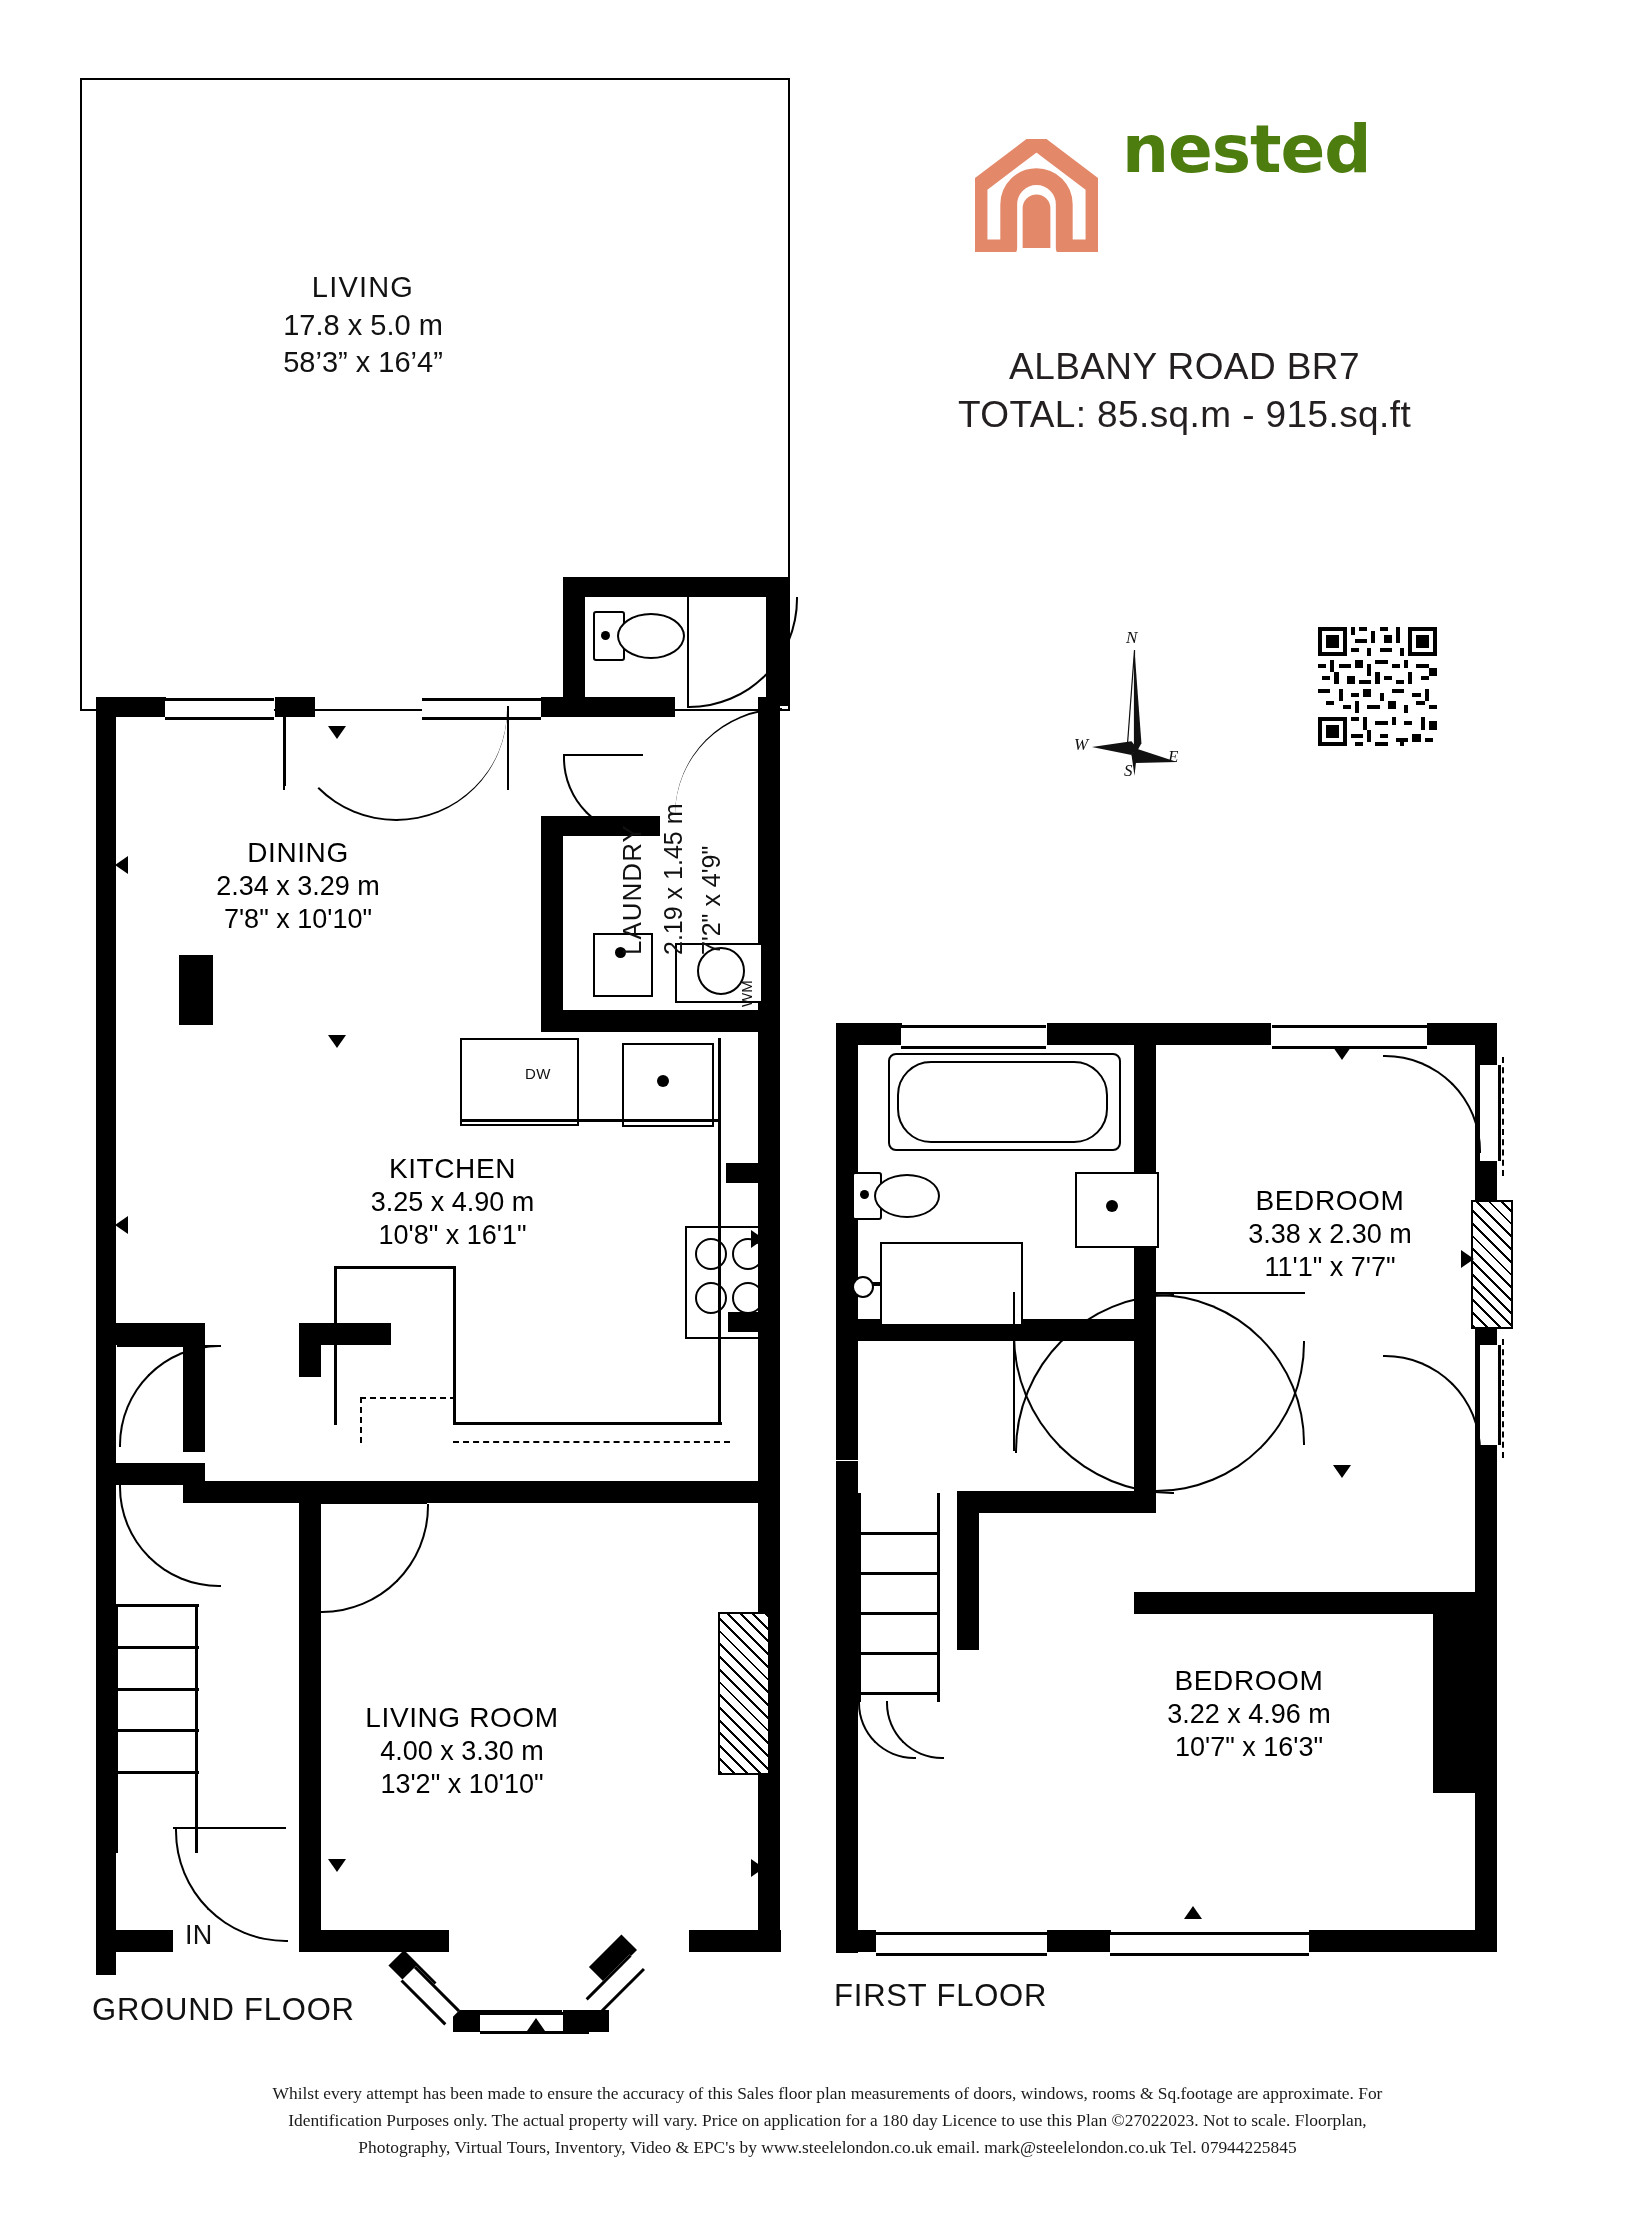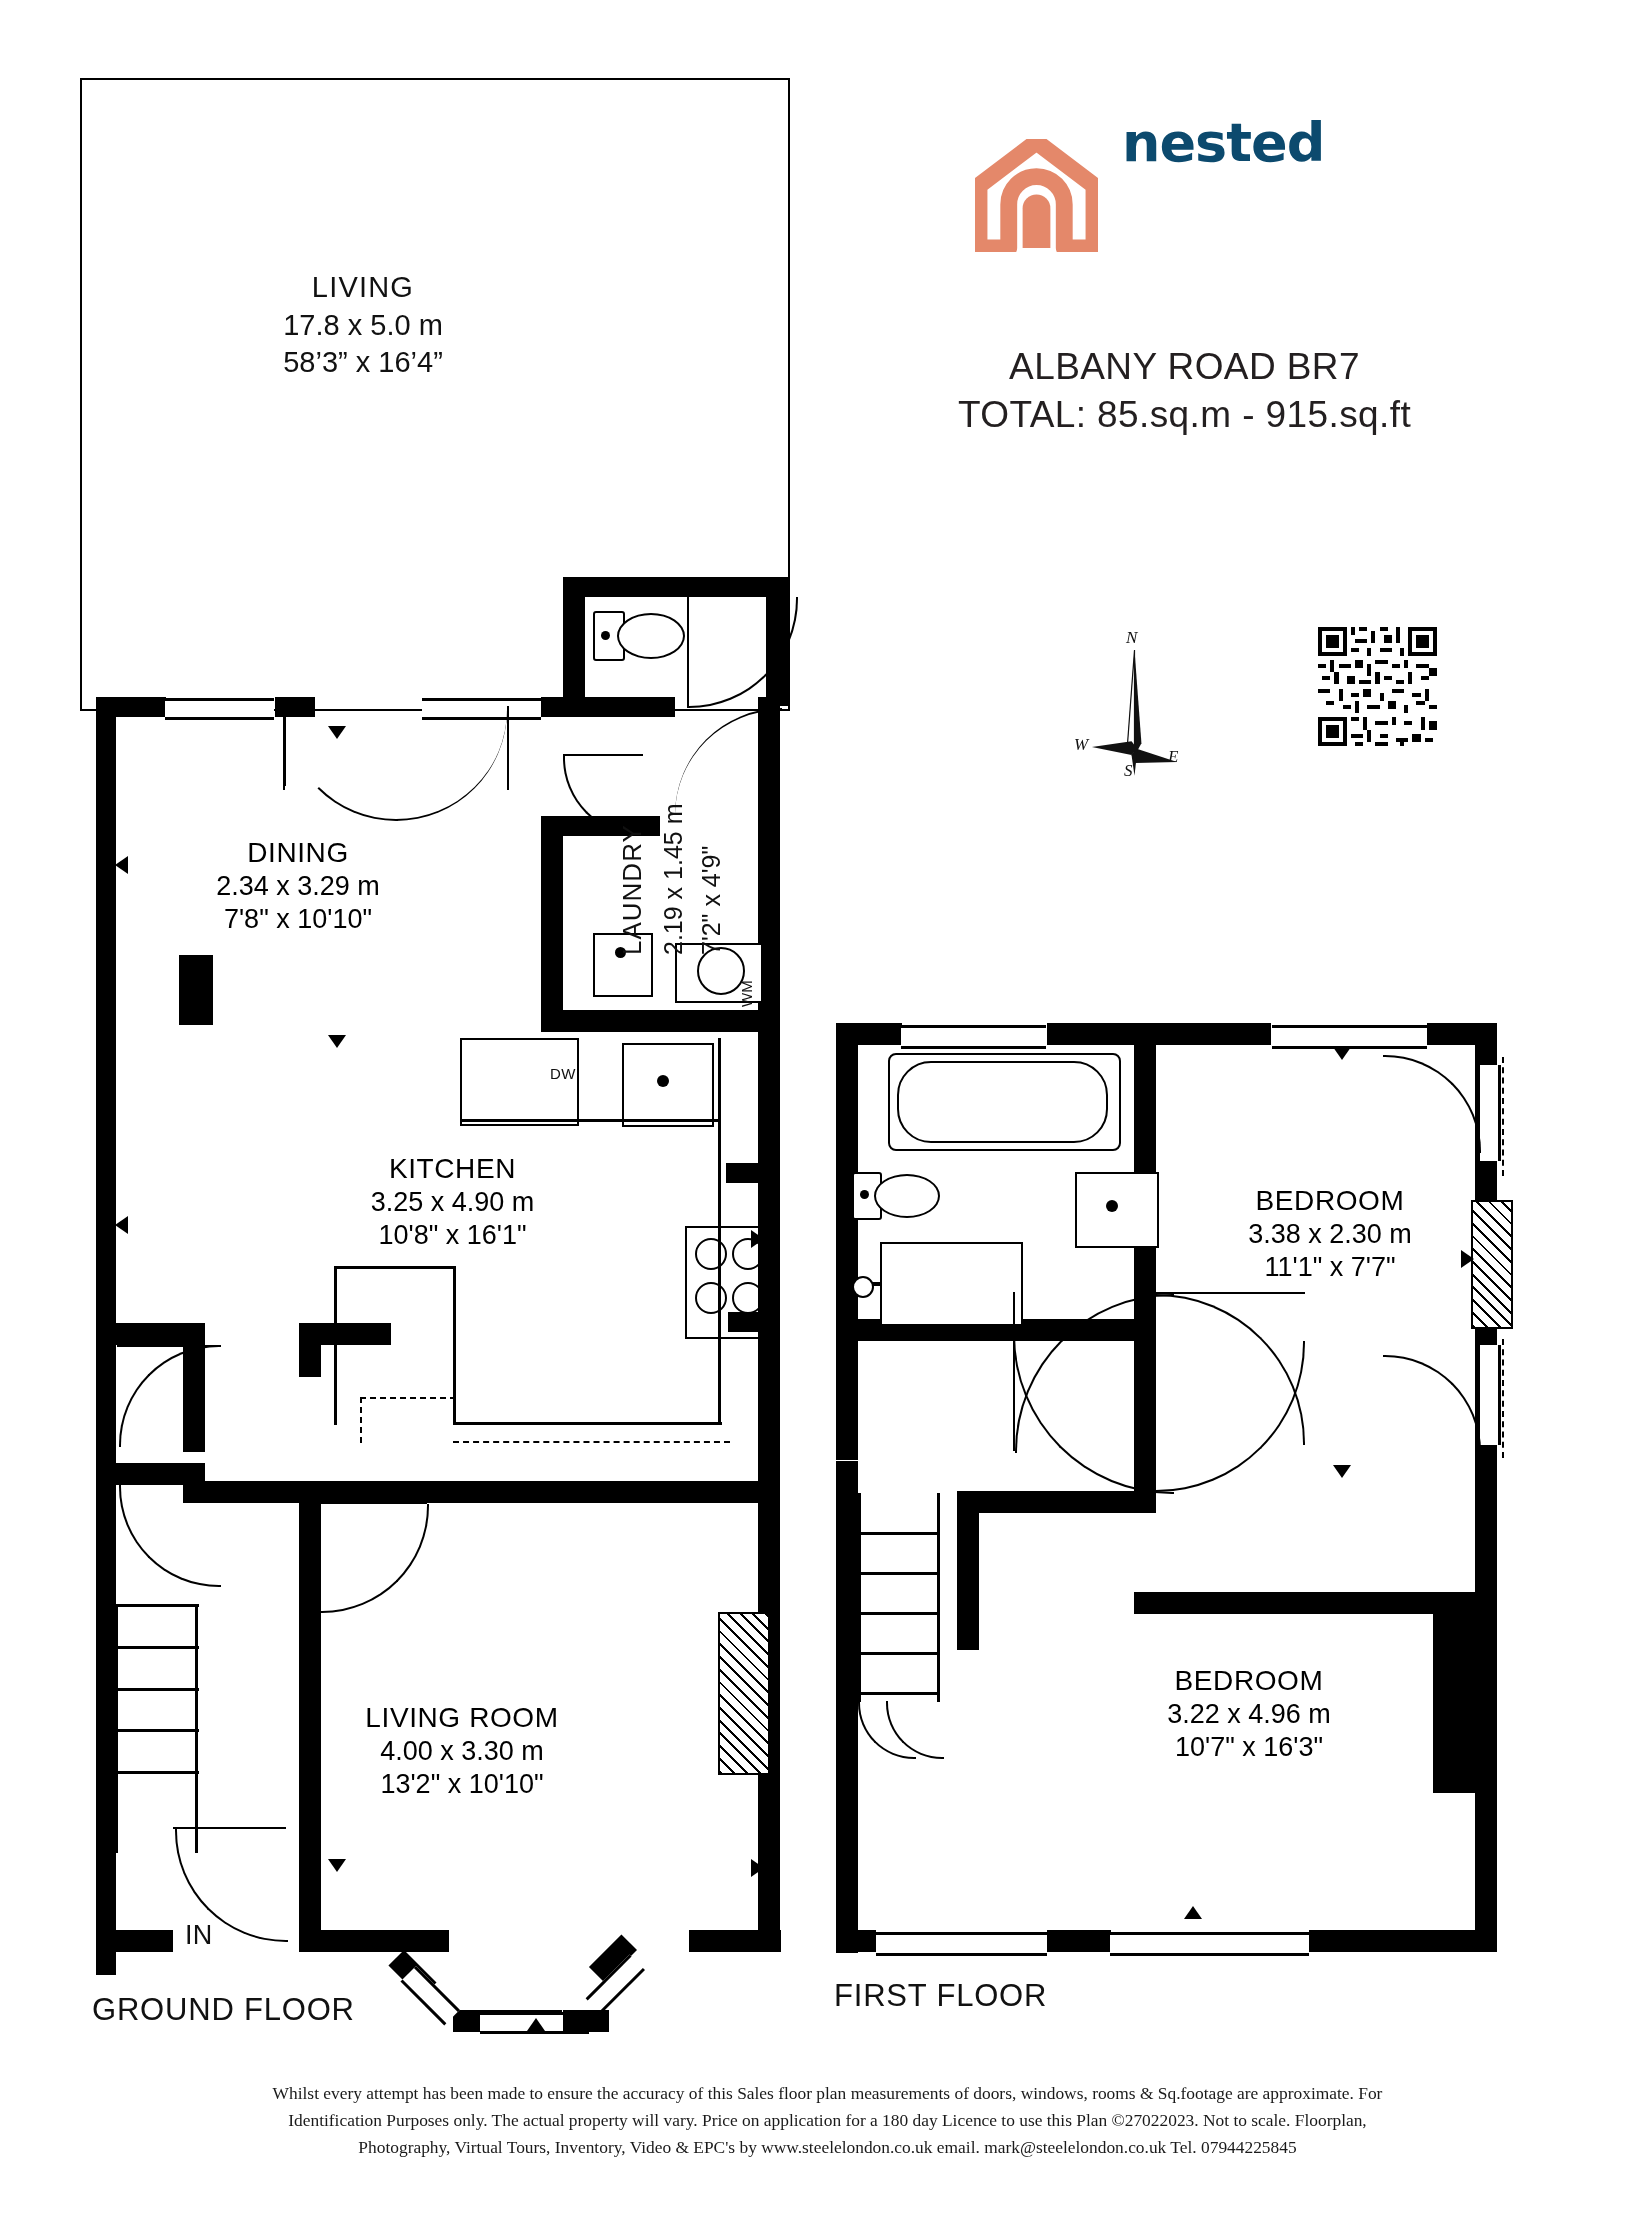--- a/index.html
+++ b/index.html
@@ -22,21 +22,21 @@
 
   
   .rot{position:absolute;transform-origin:0 0;transform:rotate(-90deg);white-space:nowrap;}
   .rot .nm{font-size:26px;letter-spacing:1px;}
   .rot .dm{font-size:25px;}
 
   
   .title{position:absolute;text-align:center;line-height:1.30;color:#231f20;
          font-weight:300;}
   .title div{font-size:37px;letter-spacing:0.4px;white-space:nowrap;}
-  .brandword{position:absolute;font-size:54px;color:#0c4a6e;letter-spacing:-1px;
+  .brandword{position:absolute;font-size:66px;color:#4d7c0f;letter-spacing:-1px;
              font-family:"DejaVu Sans",sans-serif;font-weight:700;}
 
   
   .wall{position:absolute;background:#000;}
   .win{position:absolute;background:#fff;border-top:3px solid #000;border-bottom:3px solid #000;}
   .winv{position:absolute;background:#fff;border-left:3px solid #000;border-right:3px solid #000;}
   .line{position:absolute;background:#000;}
   .box{position:absolute;border:2px solid #000;background:#fff;}
   .boxr{position:absolute;border:2px solid #000;background:#fff;border-radius:50%;}
   .gardenbox{position:absolute;border:2px solid #000;background:#fff;}
@@ -255,21 +255,21 @@
 
     <div class="roomlbl" style="left:139px;top:836px;width:318px;">
       <div class="nm">DINING</div>
       <div class="dm">2.34 x 3.29 m</div>
       <div class="dm">7'8" x 10'10"</div>
     </div>
 
     <div class="wall" style="left:179px;top:955px;width:34px;height:70px;"></div>
 
     <div class="box" style="left:460px;top:1038px;width:115px;height:84px;"></div>
-    <div class="tinylbl" style="left:525px;top:1065px;margin-left:25px;">DW</div>
+    <div class="tinylbl" style="left:525px;top:1065px;">DW</div>
     <div class="box" style="left:622px;top:1043px;width:88px;height:80px;"></div>
     <div class="line" style="left:657px;top:1075px;width:12px;height:12px;background:#000;border-radius:50%;"></div>
     <div class="line" style="left:460px;top:1119px;width:261px;height:3px;"></div>
     <div class="line" style="left:718px;top:1038px;width:3px;height:85px;"></div>
 
     <div class="box" style="left:685px;top:1226px;width:84px;height:109px;"></div>
     <div class="boxr" style="left:695px;top:1238px;width:28px;height:28px;"></div>
     <div class="boxr" style="left:732px;top:1238px;width:28px;height:28px;"></div>
     <div class="boxr" style="left:695px;top:1282px;width:28px;height:28px;"></div>
     <div class="boxr" style="left:732px;top:1282px;width:28px;height:28px;"></div>

